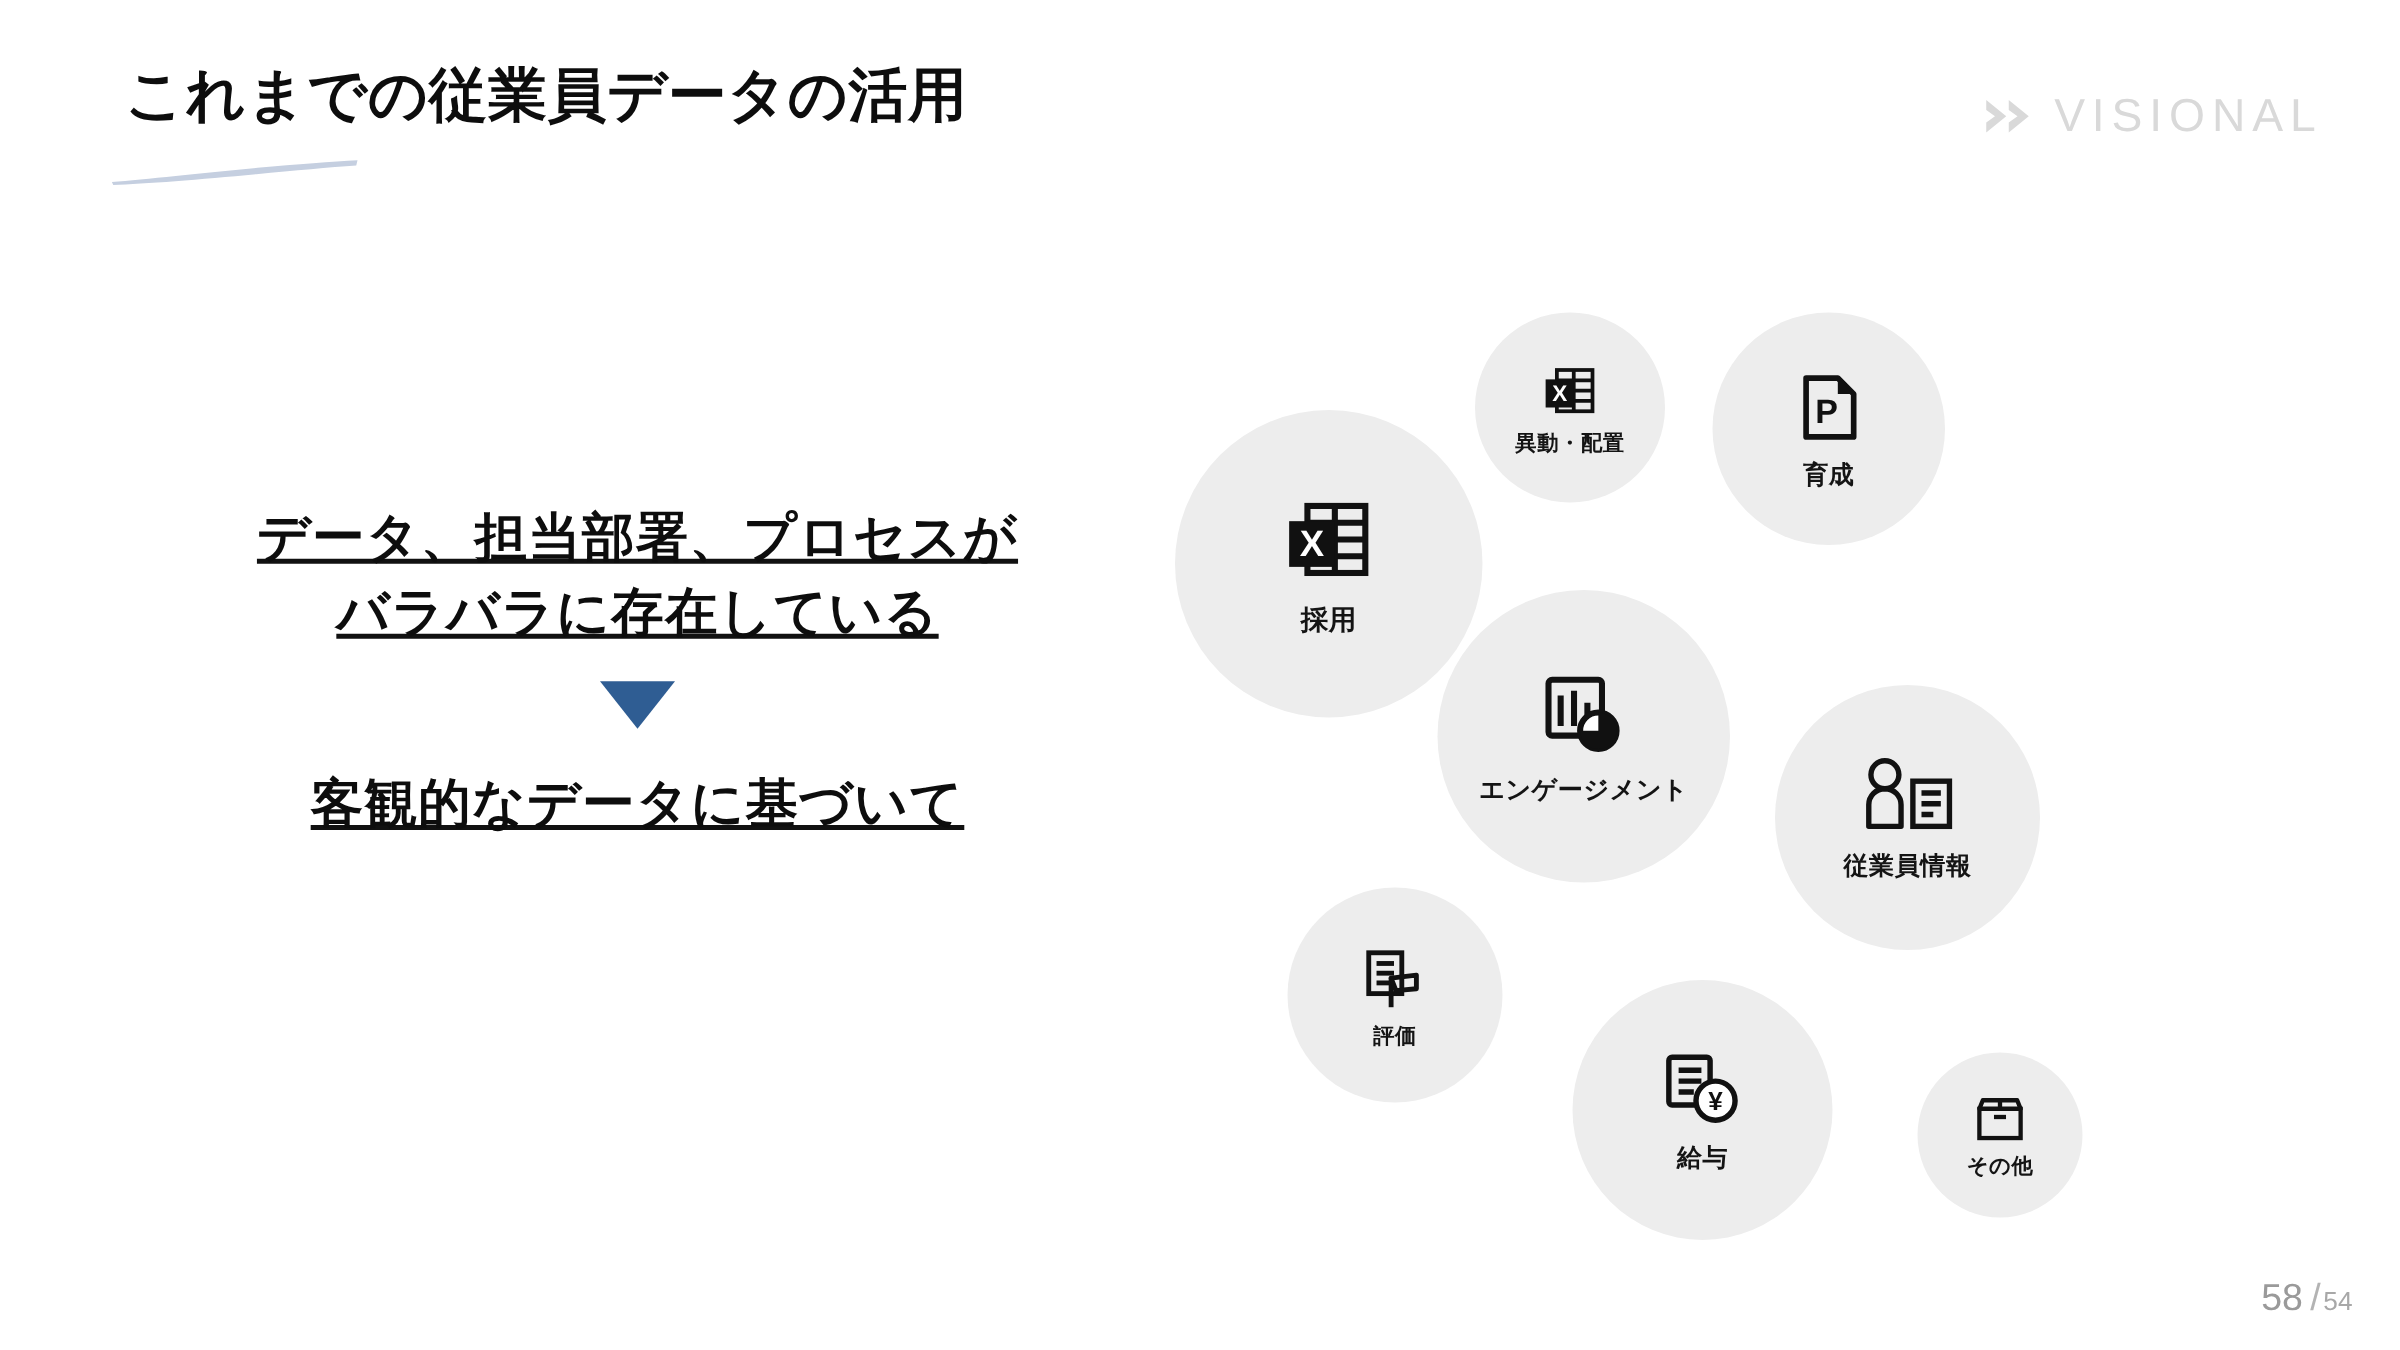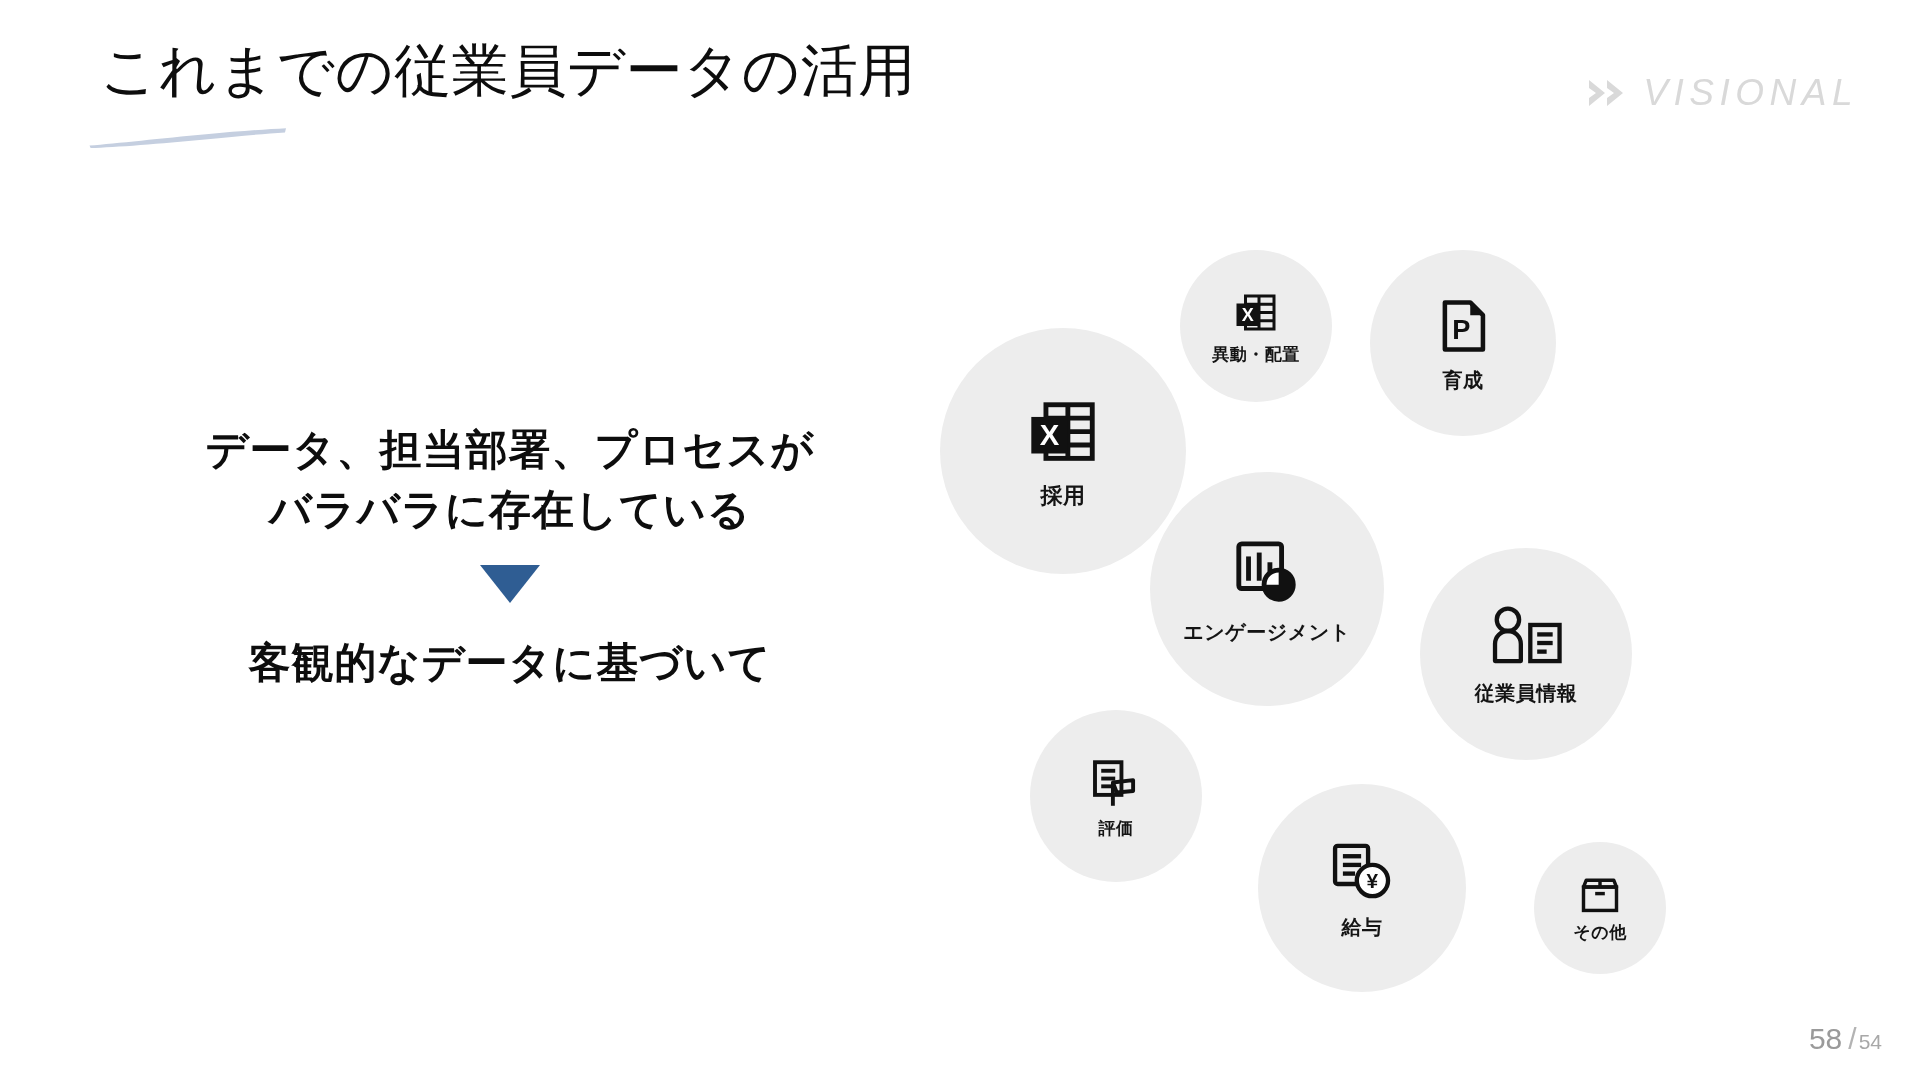--- a/index.html
+++ b/index.html
@@ -13,23 +13,23 @@
     position: relative;
     overflow: hidden;
     font-family: "Liberation Sans", "DejaVu Sans", sans-serif;
     color: #111111;
   }
 
   
   #slide-title {
     position: absolute;
     left: 100px;
-    top: 36px;
-    font-size: 57px;
-    font-weight: 400;
+    top: 48px;
+    font-size: 47px;
+    font-weight: 700;
     letter-spacing: 0.5px;
     color: #0d0d0d;
     white-space: nowrap;
     line-height: 1.2;
   }
   #title-underline {
     position: absolute;
     left: 88px;
     top: 126px;
     width: 200px;
@@ -48,30 +48,30 @@
   #brand-logo .chev {
     display: block;
   }
   #brand-logo .wordmark {
     font-size: 37px;
     font-weight: 400;
     letter-spacing: 5.5px;
     color: #d9d9d9;
     line-height: 1;
     font-family: "Liberation Sans", "DejaVu Sans", sans-serif;
-    font-style: italic;
   }
 
   
   #message-block {
     position: absolute;
     left: 150px;
-    top: 420px;
+    top: 400px;
     width: 720px;
     text-align: center;
+    text-decoration: underline;
   }
   .msg-line {
     font-size: 42px;
     font-weight: 700;
     line-height: 1.42;
     color: #0d0d0d;
     letter-spacing: 1px;
     white-space: nowrap;
   }
   #arrow-down {

